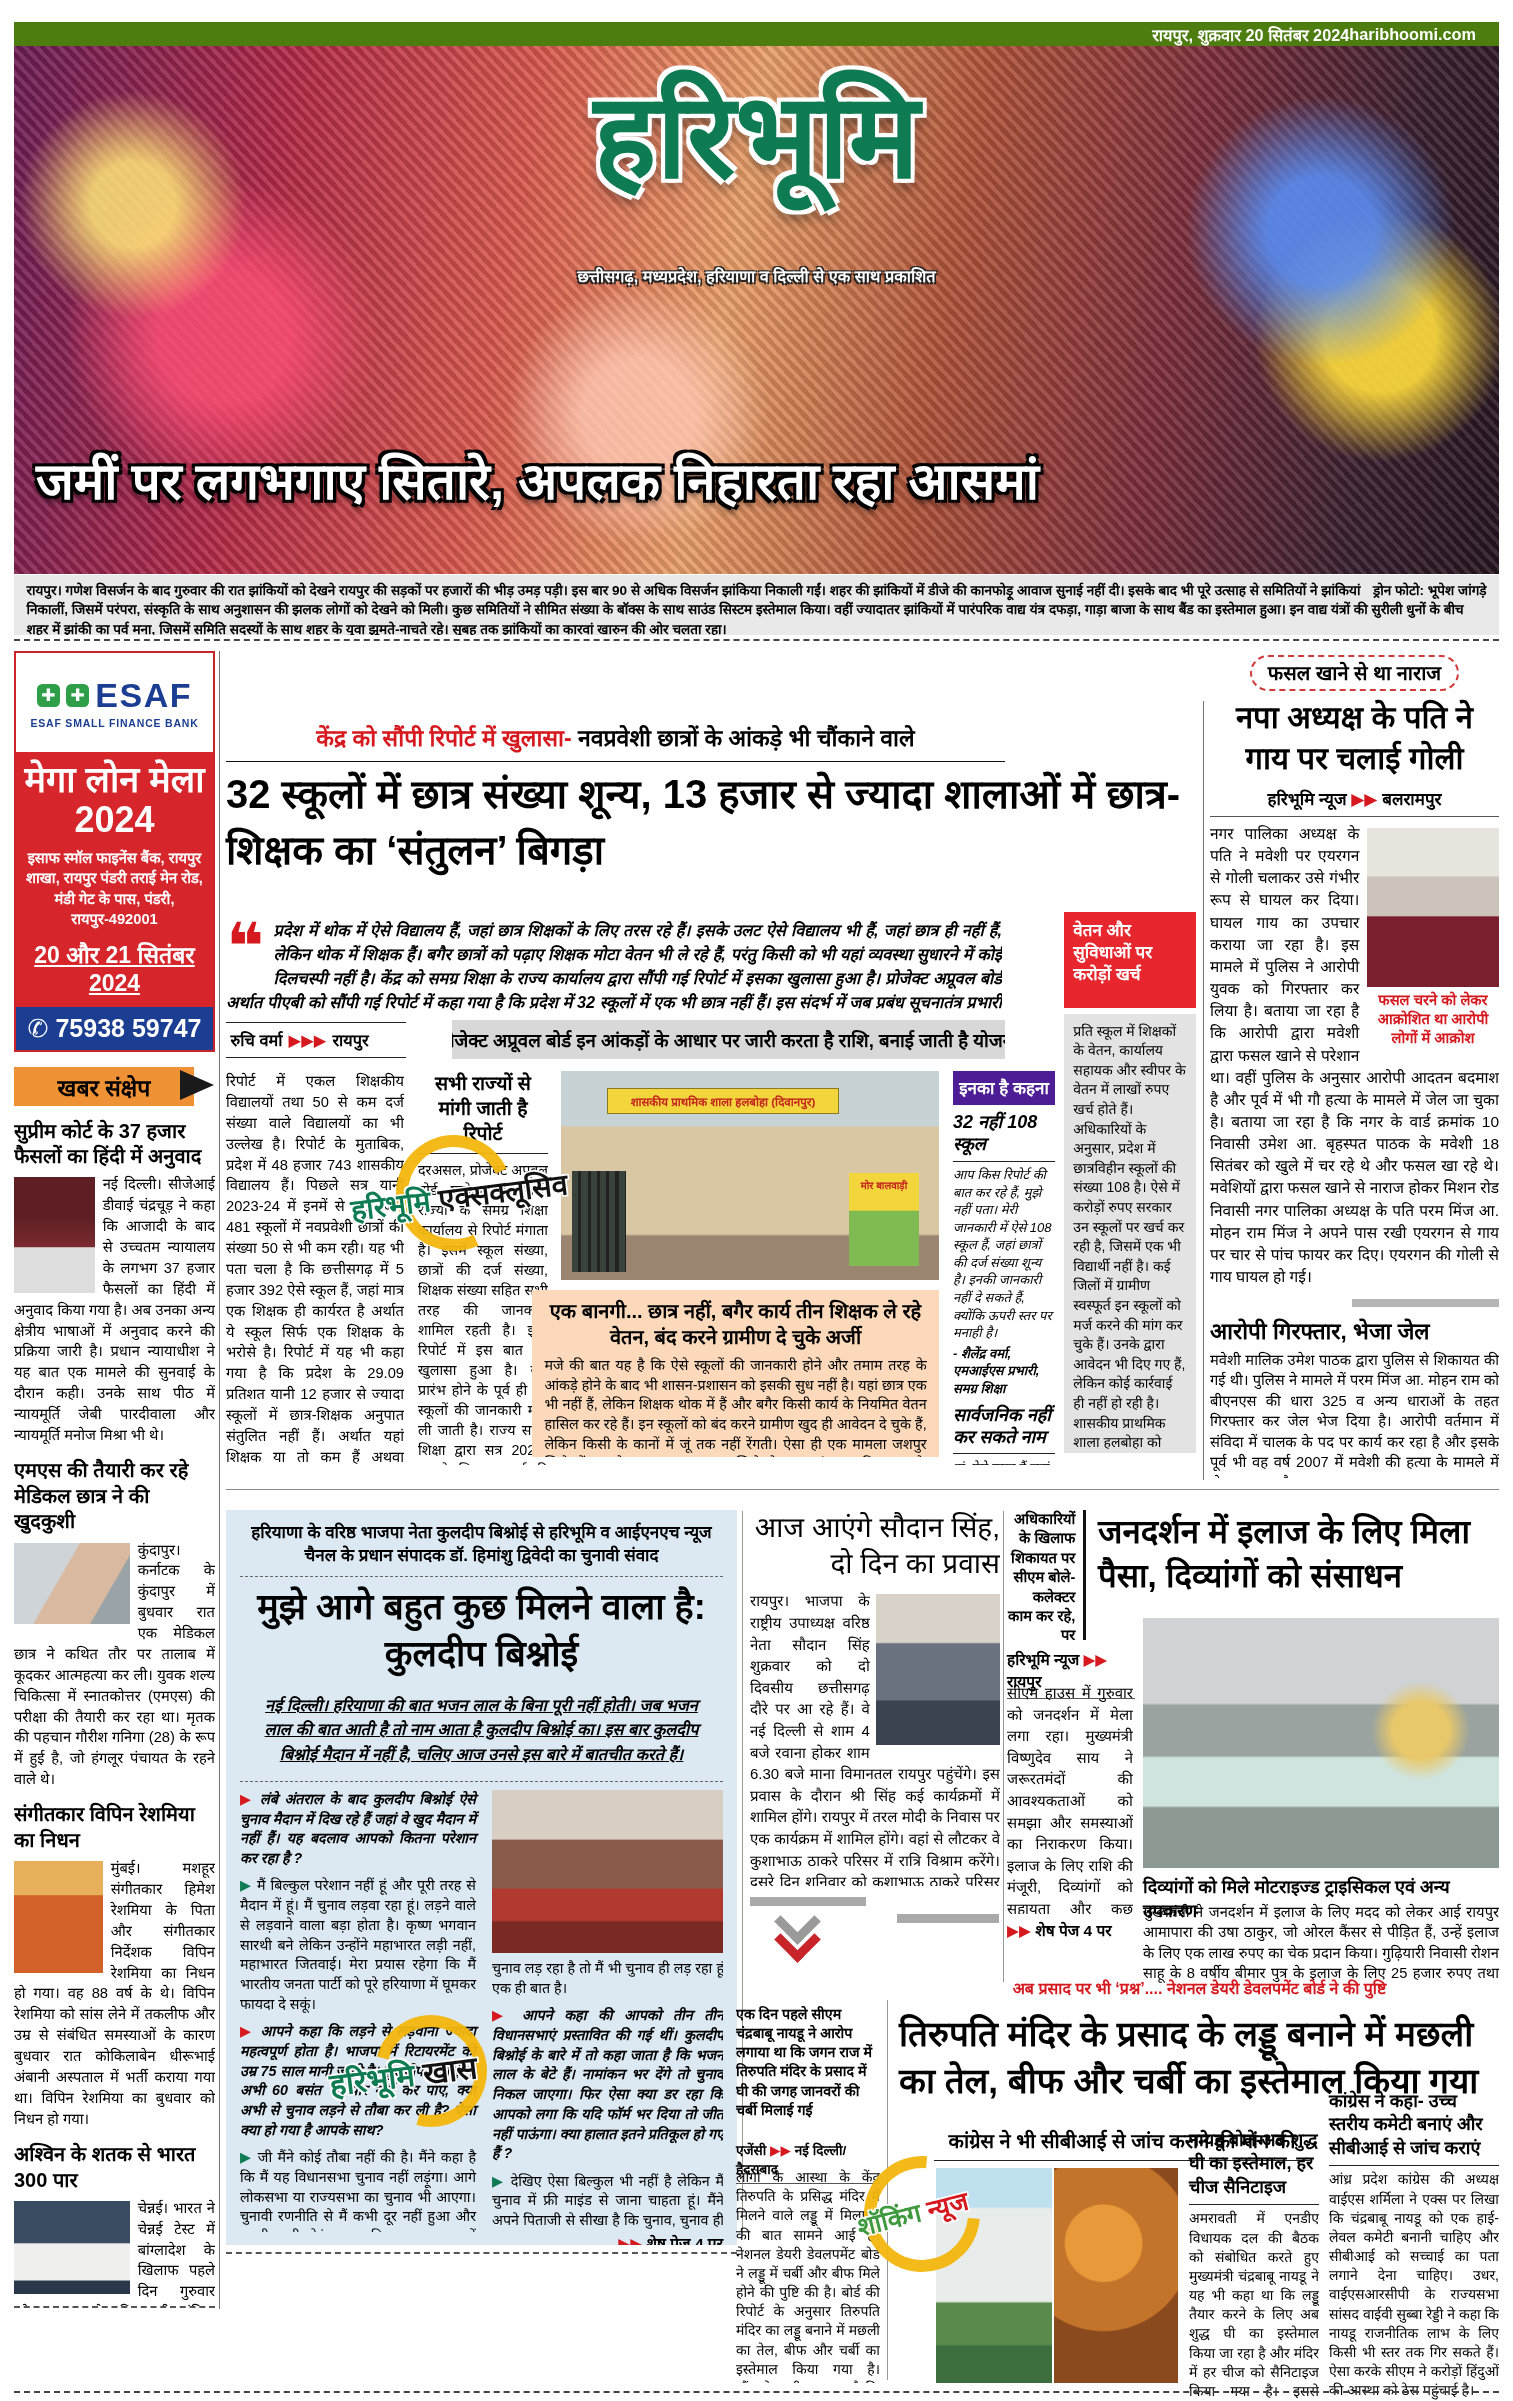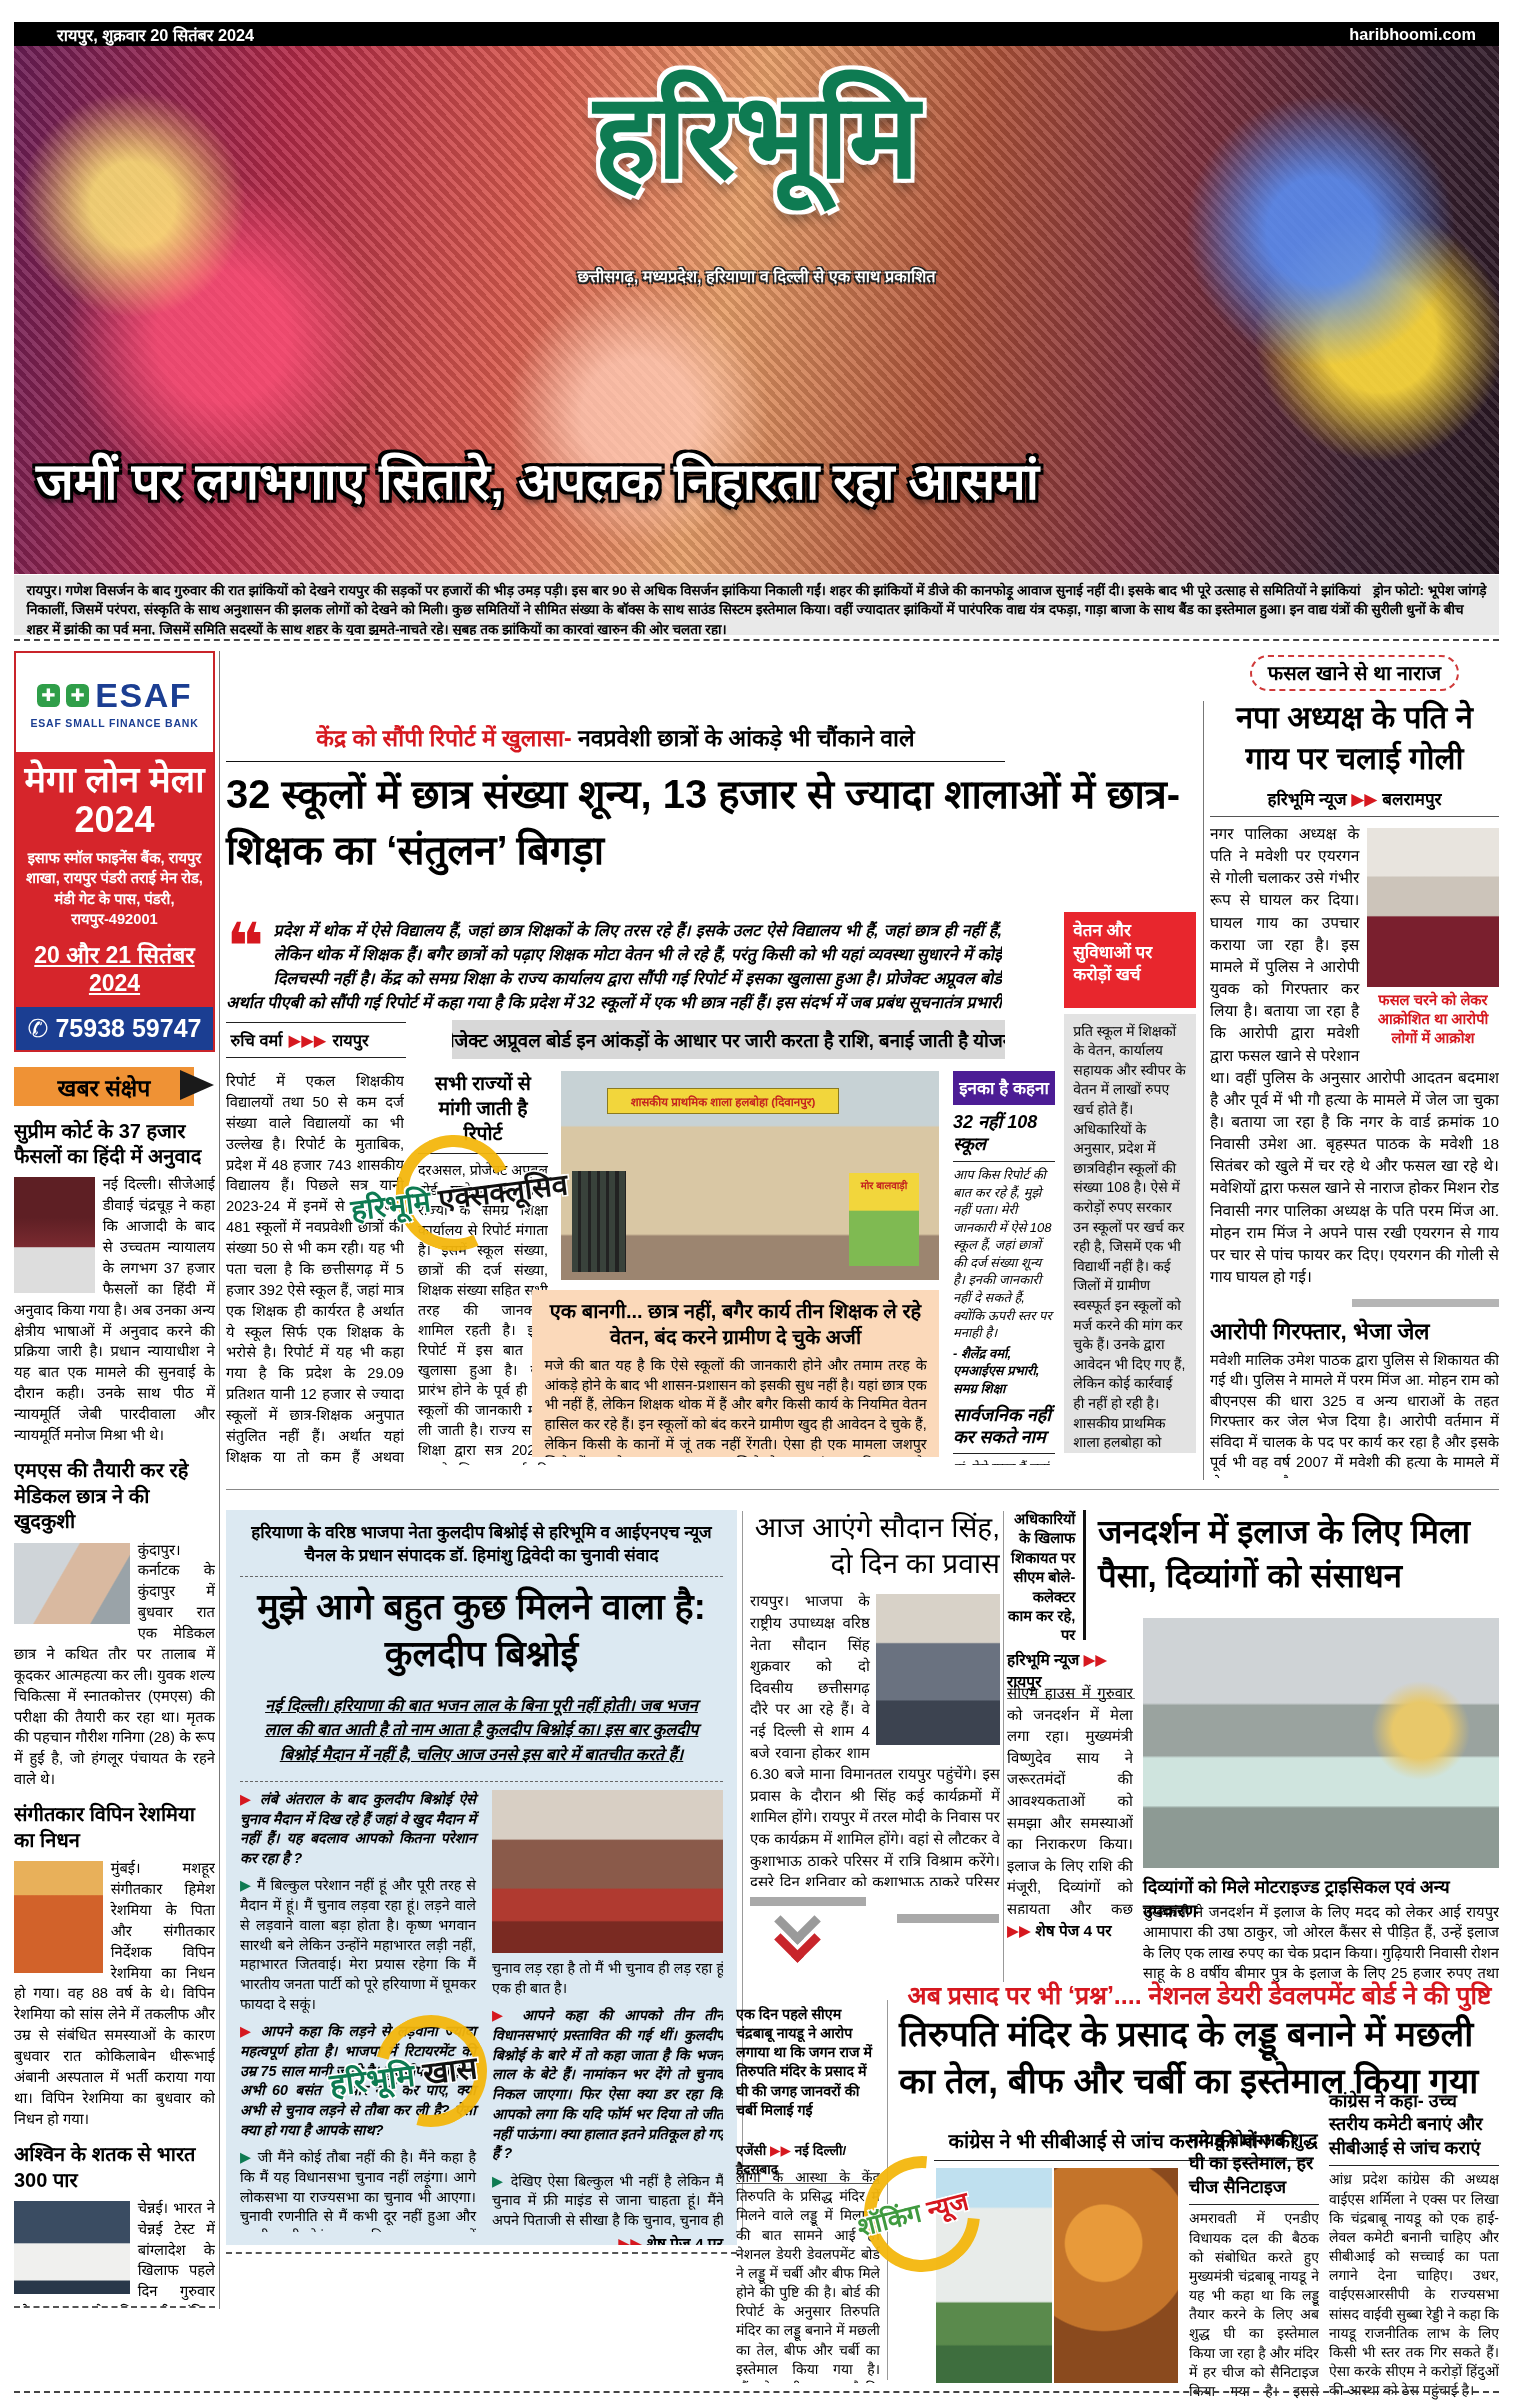--- a/index.html
+++ b/index.html
@@ -3,22 +3,22 @@
 <meta charset="utf-8">
 <style>
   * { margin:0; padding:0; box-sizing:border-box; }
   body { background:#fff; font-family:"Liberation Sans","DejaVu Sans",sans-serif; }
   #page { position:relative; width:1513px; height:2401px; background:#fff; overflow:hidden; }
   .abs { position:absolute; }
   .hid { overflow:hidden; }
   .jc { text-align:justify; }
 
   
-  .topbar { left:14px; top:22px; width:1485px; height:25px; background:#000000;
-            display:flex; justify-content:space-between; align-items:center; padding:0 23px 0 43px; }
+  .topbar { left:14px; top:22px; width:1485px; height:25px; background:#4d7c0f;
+            display:flex; justify-content:flex-end; align-items:center; padding:0 23px 0 43px; }
   .topbar span { color:#fff; font-weight:800; font-size:16.3px; }
 
   
   .banner { left:14px; top:46px; width:1485px; height:528px;
     background:
       radial-gradient(circle at 8% 30%, rgba(255,230,120,.85) 0 3%, transparent 8%),
       radial-gradient(circle at 14% 55%, rgba(255,80,120,.8) 0 5%, transparent 12%),
       radial-gradient(circle at 42% 70%, rgba(255,200,180,.8) 0 6%, transparent 14%),
       radial-gradient(circle at 88% 35%, rgba(90,140,240,.9) 0 4%, transparent 10%),
       radial-gradient(circle at 92% 55%, rgba(255,220,60,.9) 0 4%, transparent 9%),
@@ -183,21 +183,21 @@
   .ph-jd { left:136px; top:108px; width:356px; height:250px;
     background:
       radial-gradient(circle at 78% 45%, #e8c86a 0 9%, transparent 16%),
       linear-gradient(180deg,#cfd3d6 0 34%,#9aa39f 35% 55%,#cfe4de 56% 75%,#8d9a94 76%); }
   .jd .pcap { left:136px; top:364px; width:356px; font-size:18px; font-weight:800; }
   .jd .pbody { left:136px; top:392px; width:356px; height:82px; font-size:14.7px; line-height:1.38; text-align:justify; }
 
   
   .tp { left:736px; top:1974px; width:763px; height:415px; }
   .tp .vr5 { left:151px; top:26px; height:380px; border-left:0.8px solid #999; }
-  .tp .kick3 { left:163px; top:3.1px; width:601px; text-align:center; font-size:25px; font-weight:800; color:#d6181f; }
+  .tp .kick3 { left:163px; top:3.1px; width:601px; text-align:center; font-size:16px; font-weight:800; color:#d6181f; }
   .tp h1 { left:163px; top:36px; width:601px; font-size:35px; font-weight:800; line-height:1.35; }
   .tp .sub { left:198px; top:153px; width:376px; font-size:20px; font-weight:800; text-align:center;
              border-bottom:1.5px solid #222; padding-bottom:6.2px; }
   .tp .alleg { left:0; top:31px; width:144px; height:128px; font-size:14.3px; font-weight:700; line-height:1.34; }
   .tp .byl2 { left:0; top:166px; width:144px; font-size:13.6px; font-weight:800; border-bottom:1.5px solid #555; padding-bottom:4.6px; }
   .tp .lbody { left:0; top:194px; width:144px; height:215px; font-size:14px; line-height:1.37; text-align:justify; }
   .shock { left:120px; top:174px; width:143px; height:143px; z-index:3; pointer-events:none; }
   .shock .ring { position:absolute; left:7.7px; top:7.7px; width:116px; height:116px; border:12.4px solid #f4b70d; border-radius:50%;
                  border-right-color:transparent; transform:rotate(-40deg); opacity:.95; }
   .shock .t { position:absolute; left:0; top:48px; transform:rotate(-14deg); font-weight:800; font-size:25.6px; white-space:nowrap;

